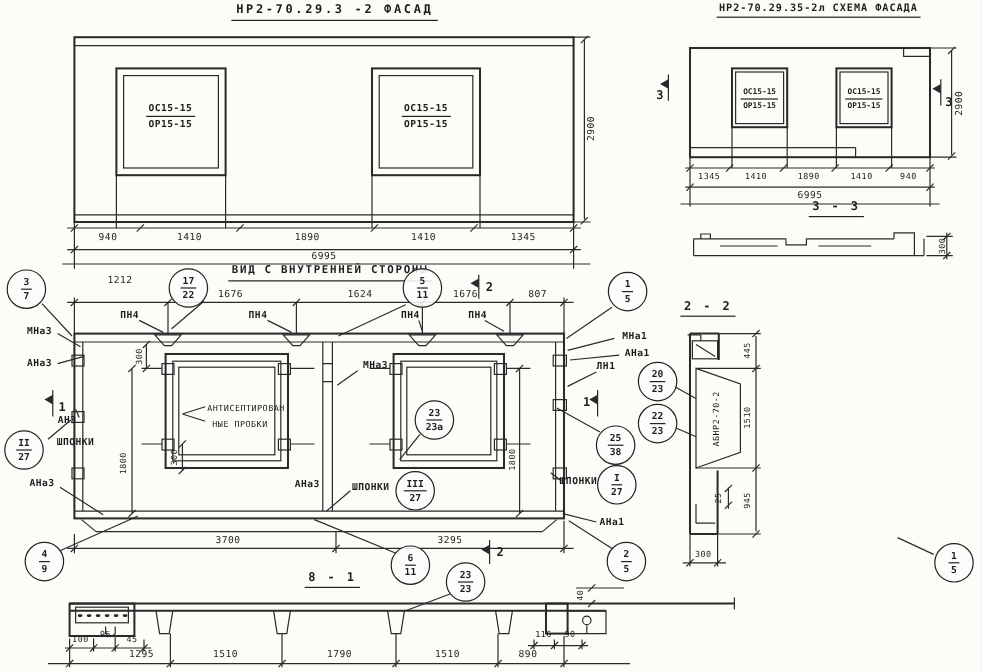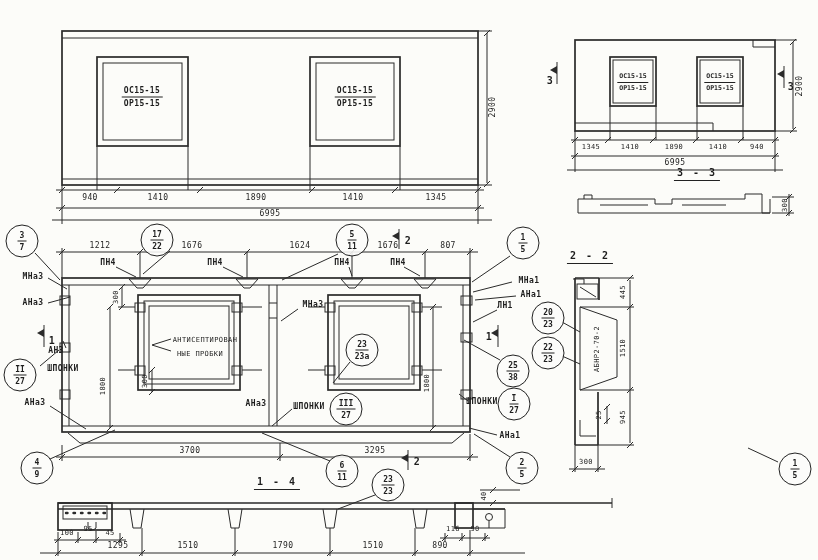--- a/index.html
+++ b/index.html
@@ -155,21 +155,24 @@
     <circle cx="489" cy="517" r="3.5"></circle>
     <path d="M489,521V528"></path>
     <path d="M480,490H520 M490,493l6,-6 M490,506l6,-6 M612,498V508"></path>
     <path d="M445,533V541 M462,533V541 M485,533V541 M440,538H490 M442,541l6,-6 M459,541l6,-6 M482,541l6,-6"></path>
     <path d="M58,532V556 M142,528V556 M235,528V556 M330,528V556 M415,528V556 M470,530V556 M40,553H525"></path>
     <path d="M55,556l6,-6 M139,556l6,-6 M232,556l6,-6 M327,556l6,-6 M412,556l6,-6 M467,556l6,-6"></path>
     <path d="M54,540H126 M78,532V543 M96,531V543 M120,533V543 M55,543l6,-6 M75,543l6,-6 M93,543l6,-6 M117,543l6,-6"></path>
   </g>
 </svg>
 
-<div class="t sect" style="left:277px;top:483px">1 - 4</div>
+<div class="t title" style="left:279px;top:10px">НР2-70.29.3 -2 ФАСАД</div>
+<div class="t title2" style="left:682px;top:9px">НР2-70.29.35-2л СХЕМА ФАСАДА</div>
+<div class="t title3" style="left:275px;top:228px">ВИД С ВНУТРЕННЕЙ СТОРОНЫ</div>
+<div class="t sect" style="left:277px;top:483px">8 - 1</div>
 <div class="t sect" style="left:590px;top:257px">2 - 2</div>
 <div class="t sect" style="left:697px;top:174px">3 - 3</div>
 
 <div class="frac" style="left:142px;top:97px">
   <span class="tt">ОС15-15</span>
   <span class="bb">ОР15-15</span>
 </div>
 <div class="frac" style="left:355px;top:97px">
   <span class="tt">ОС15-15</span>
   <span class="bb">ОР15-15</span>
@@ -195,21 +198,21 @@
 <div class="t sm" style="left:630px;top:148px">1410</div>
 <div class="t sm" style="left:674px;top:148px">1890</div>
 <div class="t sm" style="left:718px;top:148px">1410</div>
 <div class="t sm" style="left:757px;top:148px">940</div>
 <div class="t dim" style="left:675px;top:163px">6995</div>
 <div class="t dim rot" style="left:800px;top:86px">2900</div>
 <div class="t mk" style="left:550px;top:80px">3</div>
 <div class="t mk" style="left:791px;top:86px">3</div>
 <div class="t sm rot" style="left:786px;top:205px">300</div>
 
-<div class="t dim" style="left:100px;top:246px">1212</div>
+<div class="t dim" style="left:100px;top:234px">1212</div>
 <div class="t dim" style="left:192px;top:246px">1676</div>
 <div class="t dim" style="left:300px;top:246px">1624</div>
 <div class="t dim" style="left:388px;top:246px">1676</div>
 <div class="t dim" style="left:448px;top:246px">807</div>
 <div class="t lab" style="left:108px;top:263px">ПН4</div>
 <div class="t lab" style="left:215px;top:263px">ПН4</div>
 <div class="t lab" style="left:342px;top:263px">ПН4</div>
 <div class="t lab" style="left:398px;top:263px">ПН4</div>
 <div class="t sm" style="left:205px;top:341px">АНТИСЕПТИРОВАН</div>
 <div class="t sm" style="left:200px;top:355px">НЫЕ ПРОБКИ</div>

